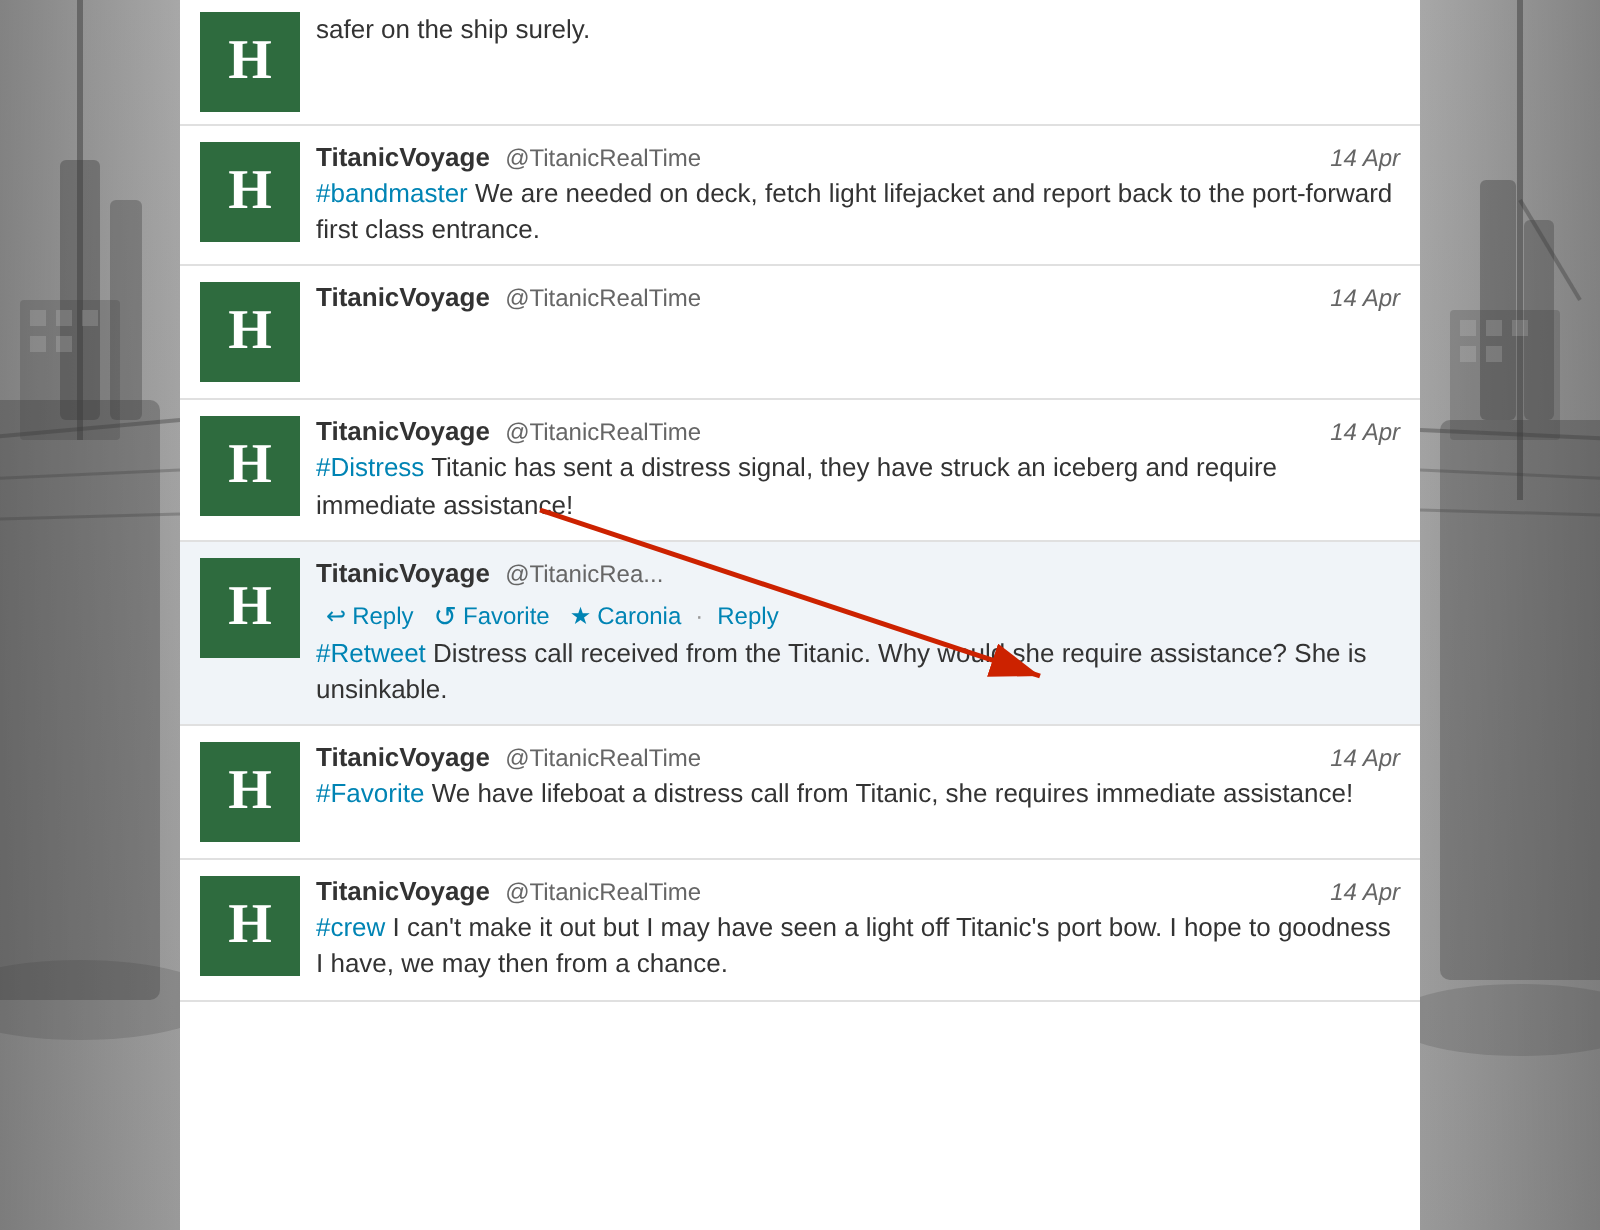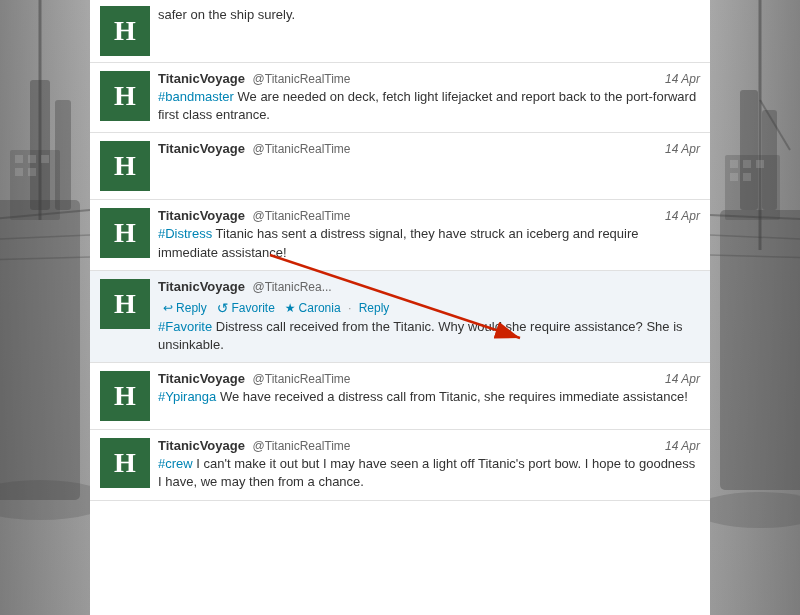--- a/index.html
+++ b/index.html
@@ -318,39 +318,39 @@
           <a class="action-btn">
             <span style="color:#0084b4;">★</span>
             <span>Caronia</span>
           </a>
           <span class="action-sep">·</span>
           <a class="action-btn">
             <span>Reply</span>
           </a>
         </div>
         <div class="tweet-text">
-          <span class="hashtag">#Favorite</span><span> Distress call received from the Titanic. Why would she require assistance? She is unsinkable.</span>
-        </div>
-      </div>
-    </div>
-
-    <div class="tweet-item">
-      <div class="avatar">
-        <span class="avatar-h">H</span>
-      </div>
-      <div class="tweet-body">
-        <div class="tweet-header">
-          <div>
-            <span class="tweet-author">TitanicVoyage</span>
-            <span class="tweet-handle">@TitanicRealTime</span>
-          </div>
-          <span class="tweet-date">14 Apr</span>
-        </div>
-        <div class="tweet-text">
-          <span class="hashtag">#Ypiranga</span><span> We have received a distress call from Titanic, she requires immediate assistance!</span>
+          <span class="hashtag">#Retweet</span><span> Distress call received from the Titanic. Why would she require assistance? She is unsinkable.</span>
+        </div>
+      </div>
+    </div>
+
+    <div class="tweet-item">
+      <div class="avatar">
+        <span class="avatar-h">H</span>
+      </div>
+      <div class="tweet-body">
+        <div class="tweet-header">
+          <div>
+            <span class="tweet-author">TitanicVoyage</span>
+            <span class="tweet-handle">@TitanicRealTime</span>
+          </div>
+          <span class="tweet-date">14 Apr</span>
+        </div>
+        <div class="tweet-text">
+          <span class="hashtag">#Favorite</span><span> We have lifeboat a distress call from Titanic, she requires immediate assistance!</span>
         </div>
       </div>
     </div>
 
     <div class="tweet-item">
       <div class="avatar">
         <span class="avatar-h">H</span>
       </div>
       <div class="tweet-body">
         <div class="tweet-header">

